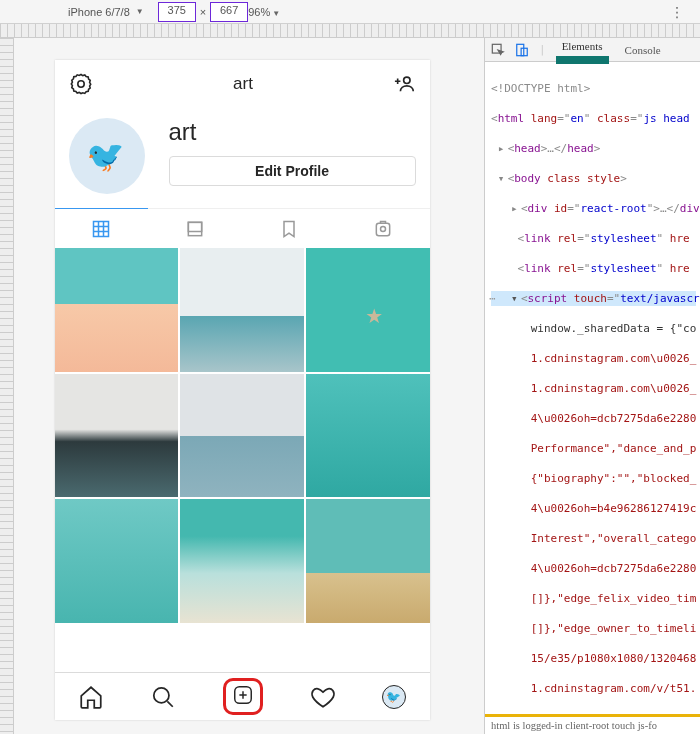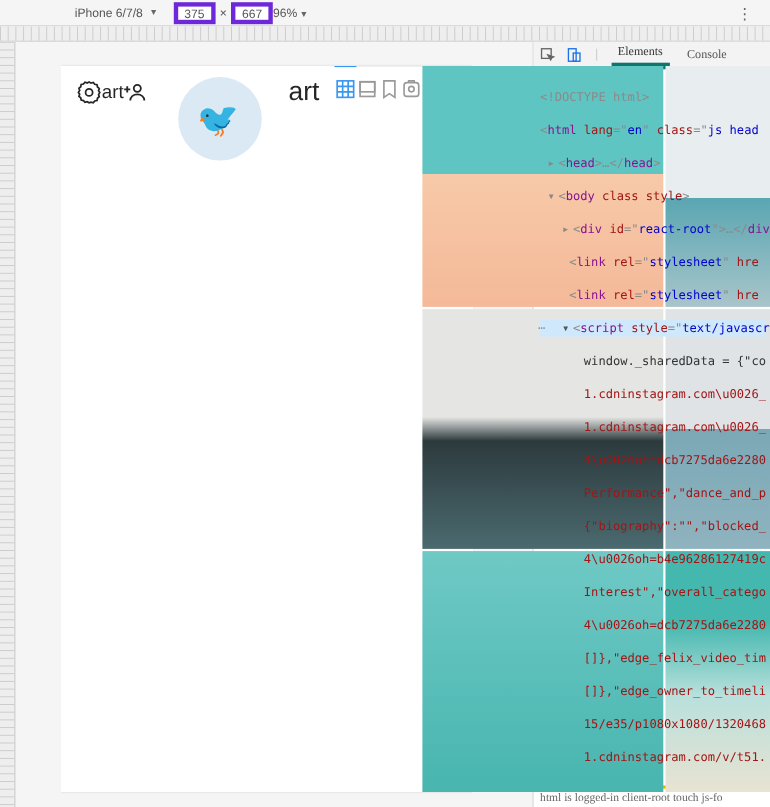--- a/index.html
+++ b/index.html
@@ -1,28 +1,28 @@
 <!DOCTYPE html>
 <html><head>
 <meta charset="utf-8">
 <style>
 * { box-sizing: border-box; margin: 0; padding: 0; }
 body { font-family: -apple-system, Helvetica, Arial, sans-serif; background: #fff; width: 700px; height: 734px; overflow: hidden; font-size: 13px; }
 .top-bar { height: 24px; background: #f5f5f5; border-bottom: 1px solid #d0d0d0; display: flex; align-items: center; padding: 0 8px; font-size: 11px; color: #555; }
 .dev-select { display: flex; align-items: center; gap: 4px; margin-left: 60px; }
-.dim-box { width: 38px; height: 20px; border: 4px solid #6d28d9; background: #fff; text-align: center; font-size: 11px; color: #555; line-height: 14px; }
+.dim-box { width: 38px; height: 20px; border: 1px solid #6d28d9; background: #fff; text-align: center; font-size: 11px; color: #555; line-height: 14px; }
 .x-sep { margin: 0 4px; }
 .zoom { margin-left: 0; }
 .tri { font-size: 8px; margin-left: 2px; color: #666; }
 .menu-dots { margin-left: auto; margin-right: 8px; color: #666; font-size: 14px; }
 .ruler { height: 14px; background: linear-gradient(to right,#ccc 1px,transparent 1px); background-size: 7px 14px; background-color: #eee; border-bottom: 1px solid #ccc; }
 .main { display: flex; height: 696px; }
 .left-area { width: 484px; background: #f5f5f5; display: flex; justify-content: center; padding-top: 22px; position: relative; }
 .left-ruler { position: absolute; left: 0; top: 0; bottom: 0; width: 14px; background: linear-gradient(to bottom,#ccc 1px,transparent 1px); background-size: 14px 7px; background-color: #eee; border-right: 1px solid #ccc; }
-.phone { width: 375px; background: #fff; height: 660px; display: flex; box-shadow: 0 0 2px rgba(0,0,0,.15); }
+.phone { width: 375px; background: #fff; height: 660px; display: flex; flex-direction: column; box-shadow: 0 0 2px rgba(0,0,0,.15); }
 .pg-header { height: 48px; display: flex; align-items: center; justify-content: space-between; padding: 0 14px; }
 .pg-header .title { font-size: 17px; color: #262626; }
 .gear-ic { width: 24px; height: 24px; }
 .addp-ic { width: 22px; height: 22px; }
 .profile-top { display: flex; padding: 10px 14px 14px; align-items: flex-start; }
 .avatar { width: 76px; height: 76px; border-radius: 50%; background: #dbe9f4; display: flex; align-items: center; justify-content: center; margin-right: 24px; }
 .bird { font-size: 32px; transform: rotate(-18deg); }
 .profile-right { flex: 1; }
 .uname { font-size: 24px; font-weight: 300; color: #262626; margin-bottom: 10px; }
 .edit-btn { width: 100%; height: 30px; border: 1px solid #dbdbdb; border-radius: 4px; background: #fff; font-size: 14px; font-weight: 600; color: #262626; }
@@ -46,21 +46,21 @@
 .c8 { background: linear-gradient(180deg,#44b8af 30%,#b9e0dc 60%,#e8e3d2 100%); }
 .c9 { background: linear-gradient(180deg,#5fbdb7 60%,#d8c18d 60%,#c9aa6e 100%); }
 .bottom-nav { height: 48px; border-top: 1px solid #dbdbdb; display: flex; align-items: center; justify-content: space-around; margin-top: auto; background: #fff; }
 .nav-ic { width: 26px; height: 26px; stroke: #262626; stroke-width: 1.6; fill: none; }
 .add-circle { border: 3px solid #e02020; border-radius: 10px; padding: 3px 6px; }
 .nav-avatar { width: 24px; height: 24px; border-radius: 50%; border: 1px solid #262626; background: #dbe9f4; display: flex; align-items: center; justify-content: center; font-size: 12px; }
 .devtools { width: 216px; border-left: 1px solid #ccc; background: #fff; display: flex; flex-direction: column; font-family: Menlo, monospace; font-size: 11px; overflow: hidden; }
 .dt-toolbar { height: 24px; border-bottom: 1px solid #ccc; display: flex; align-items: center; padding: 0 6px; gap: 10px; background: #f3f3f3; }
 .dt-ic { width: 14px; height: 14px; }
 .dt-tab { font-family: -apple-system; font-size: 11px; color: #555; padding: 4px 6px; }
-.dt-tab.active { border-bottom: 6px solid #0f766e; color: #333; }
+.dt-tab.active { border-bottom: 8px solid #0f766e; color: #333; }
 .src { padding: 4px 4px 4px 6px; white-space: pre; color: #333; overflow: hidden; line-height: 15px; }
 .gray { color: #8a8a8a; }
 .red { color: #a31515; }
 .blue { color: #0000cc; }
 .purple { color: #881391; }
 .arrow { color: #888; display: inline-block; width: 10px; }
 .dots3 { position: absolute; left: -2px; color: #999; }
 .status { border-top: 3px solid #eab308; padding: 3px 6px; color: #666; font-size: 10.5px; font-family: -apple-system; }
 .src-line { position: relative; }
 </style>
@@ -96,20 +96,21 @@
             <path d="M4 6v6M1 9h6"></path>
           </svg>
       </div>
 
       <div class="profile-top">
         <div class="avatar">
             <span class="bird">🐦</span>
           </div>
         <div class="profile-right">
           <div class="uname">art</div>
+          <button class="edit-btn">Edit Profile</button>
         </div>
       </div>
 
 
       <div class="tabs">
         <div class="tab active">
             <svg width="20" height="20" viewBox="0 0 24 24" fill="none" stroke="#3897f0" stroke-width="1.8">
               <rect x="3" y="3" width="18" height="18"></rect>
               <path d="M9 3v18M15 3v18M3 9h18M3 15h18"></path>
             </svg>
@@ -183,21 +184,21 @@
       <span class="dt-tab">Console</span>
     </div>
     <div class="src">
 <div class="src-line"><span class="gray">&lt;!DOCTYPE html&gt;</span></div>
 <div class="src-line"><span class="gray">&lt;</span><span class="purple">html</span><span class="red"> lang</span><span class="gray">="</span><span class="blue">en</span><span class="gray">" </span><span class="red">class</span><span class="gray">="</span><span class="blue">js head</span></div>
 <div class="src-line"> <span class="arrow">▸</span><span class="gray">&lt;</span><span class="purple">head</span><span class="gray">&gt;…&lt;/</span><span class="purple">head</span><span class="gray">&gt;</span></div>
 <div class="src-line"> <span class="arrow">▾</span><span class="gray">&lt;</span><span class="purple">body</span><span class="red"> class style</span><span class="gray">&gt;</span></div>
 <div class="src-line">   <span class="arrow">▸</span><span class="gray">&lt;</span><span class="purple">div</span><span class="red"> id</span><span class="gray">="</span><span class="blue">react-root</span><span class="gray">"&gt;…&lt;/</span><span class="purple">div</span></div>
 <div class="src-line">    <span class="gray">&lt;</span><span class="purple">link</span><span class="red"> rel</span><span class="gray">="</span><span class="blue">stylesheet</span><span class="gray">" </span><span class="red">hre</span></div>
 <div class="src-line">    <span class="gray">&lt;</span><span class="purple">link</span><span class="red"> rel</span><span class="gray">="</span><span class="blue">stylesheet</span><span class="gray">" </span><span class="red">hre</span></div>
-<div class="src-line" style="background:#cfe8fc"><span class="dots3">⋯</span>   <span class="arrow" style="color:#555">▾</span><span class="gray">&lt;</span><span class="purple">script</span><span class="red"> style</span><span class="gray">="</span><span class="blue">text/javascri</span></div>
+<div class="src-line" style="background:#cfe8fc"><span class="dots3">⋯</span>   <span class="arrow" style="color:#555">▾</span><span class="gray">&lt;</span><span class="purple">script</span><span class="red"> touch</span><span class="gray">="</span><span class="blue">text/javascri</span></div>
 <div class="src-line">      <span>window._sharedData = {"co</span></div>
 <div class="src-line">      <span class="red">1.cdninstagram.com\u0026_</span></div>
 <div class="src-line">      <span class="red">1.cdninstagram.com\u0026_</span></div>
 <div class="src-line">      <span class="red">4\u0026oh=dcb7275da6e2280</span></div>
 <div class="src-line">      <span class="red">Performance","dance_and_p</span></div>
 <div class="src-line">      <span class="red">{"biography":"","blocked_</span></div>
 <div class="src-line">      <span class="red">4\u0026oh=b4e96286127419c</span></div>
 <div class="src-line">      <span class="red">Interest","overall_catego</span></div>
 <div class="src-line">      <span class="red">4\u0026oh=dcb7275da6e2280</span></div>
 <div class="src-line">      <span class="red">[]},"edge_felix_video_tim</span></div>

